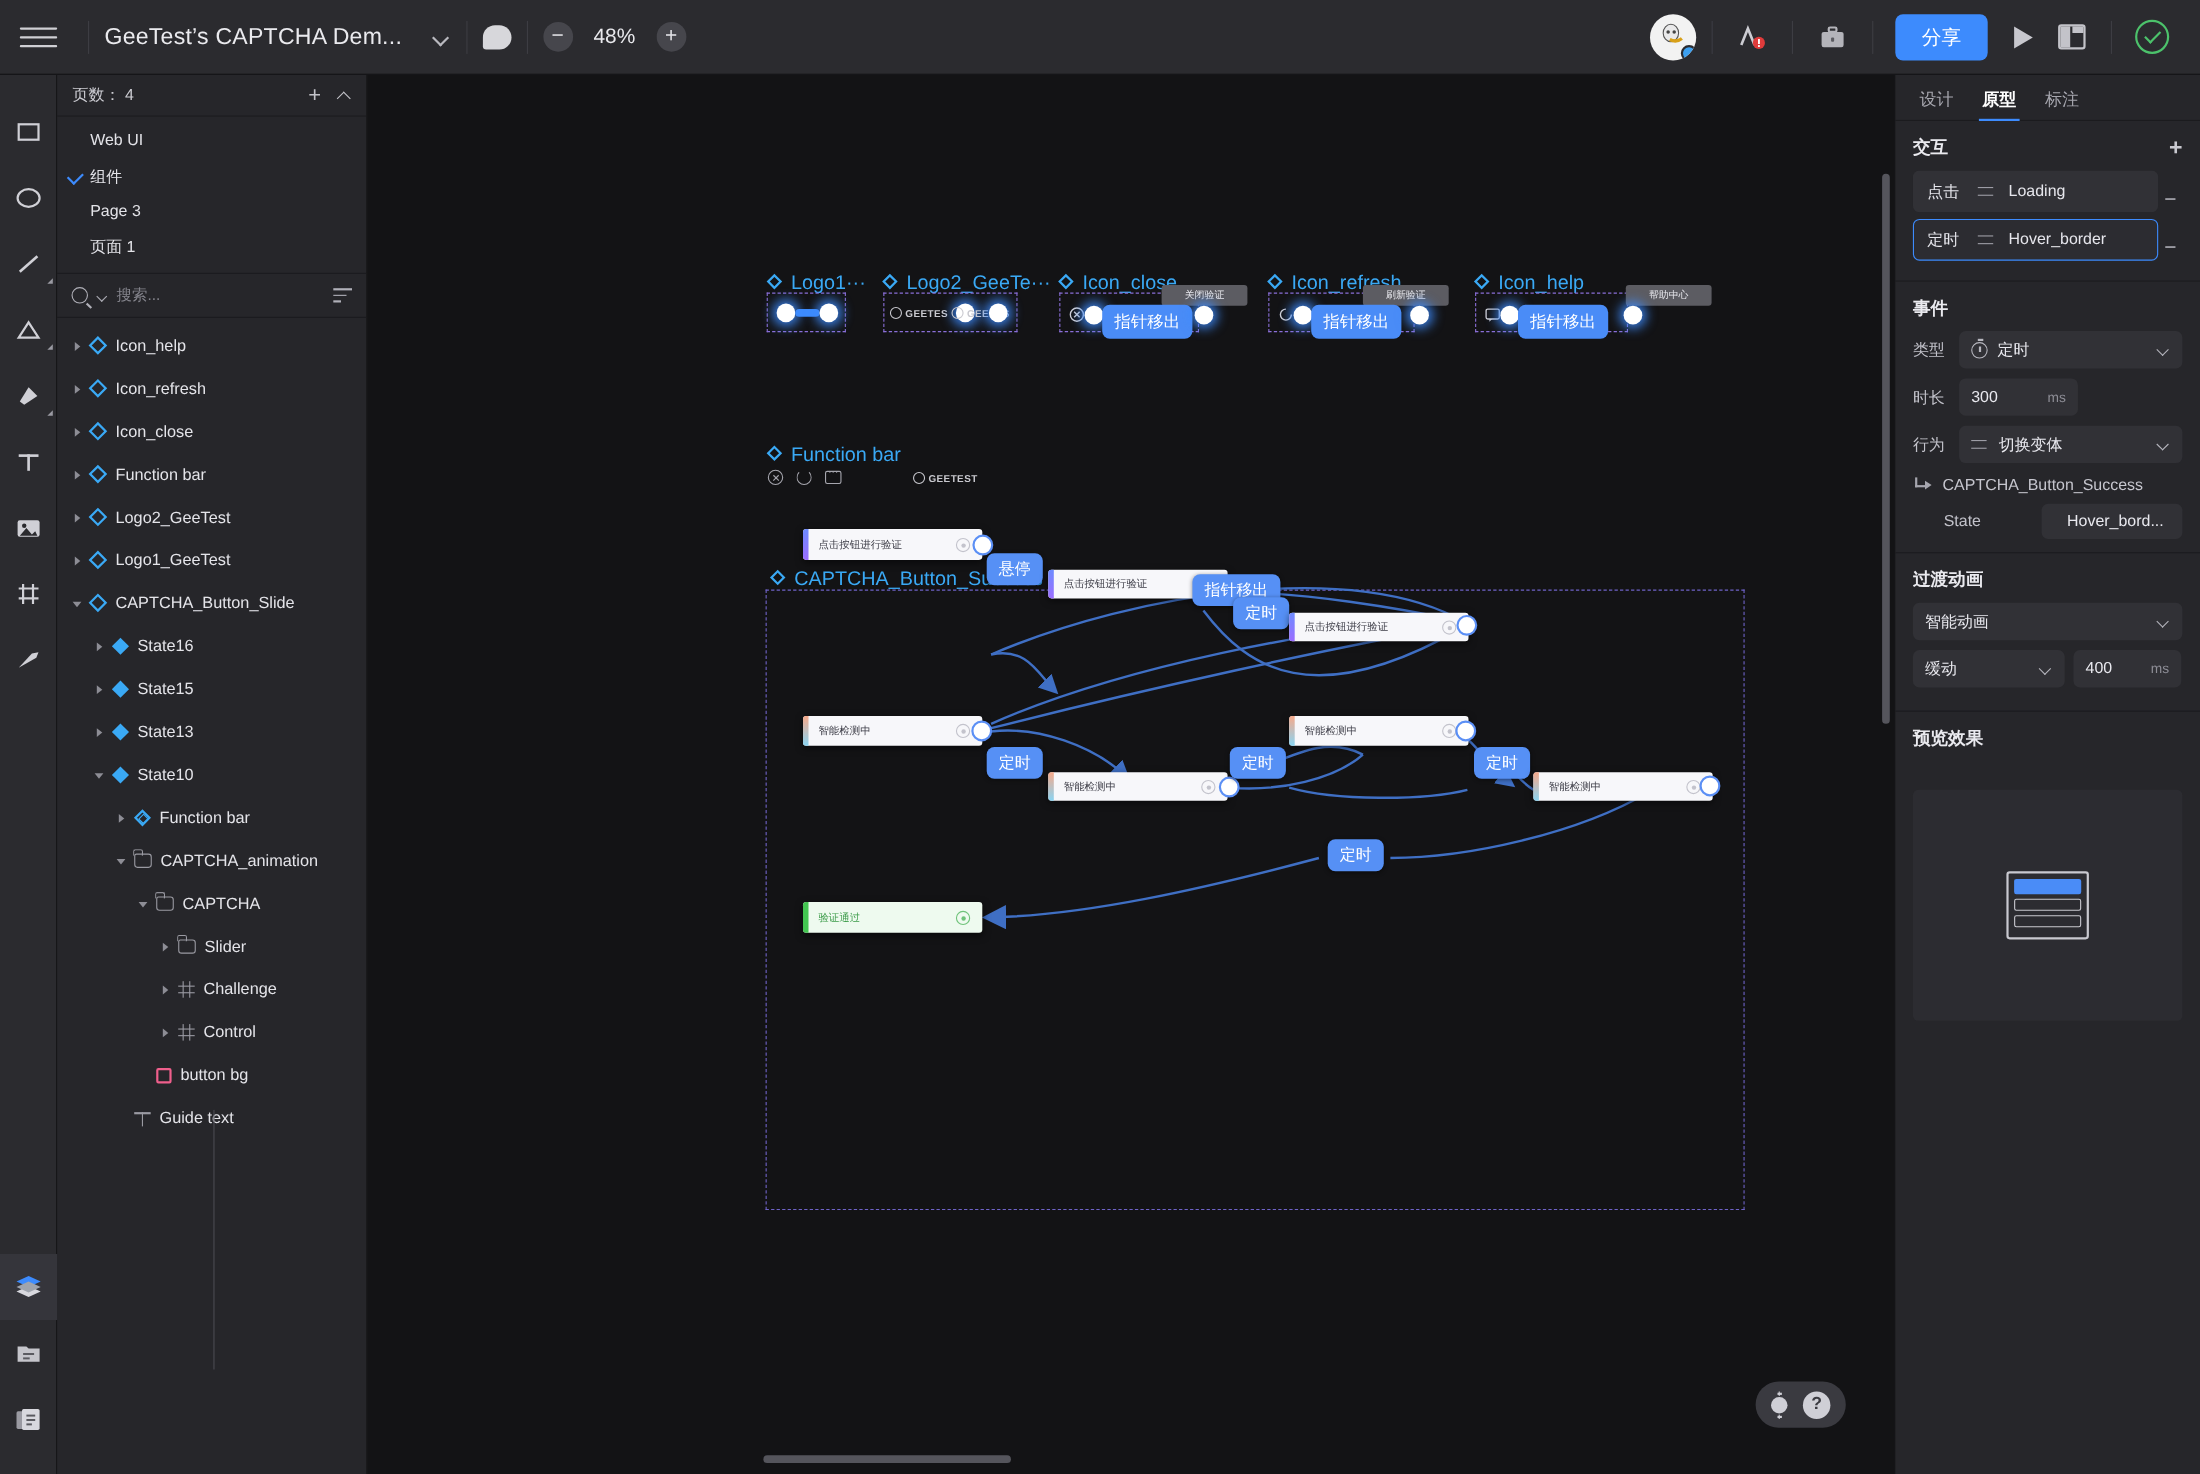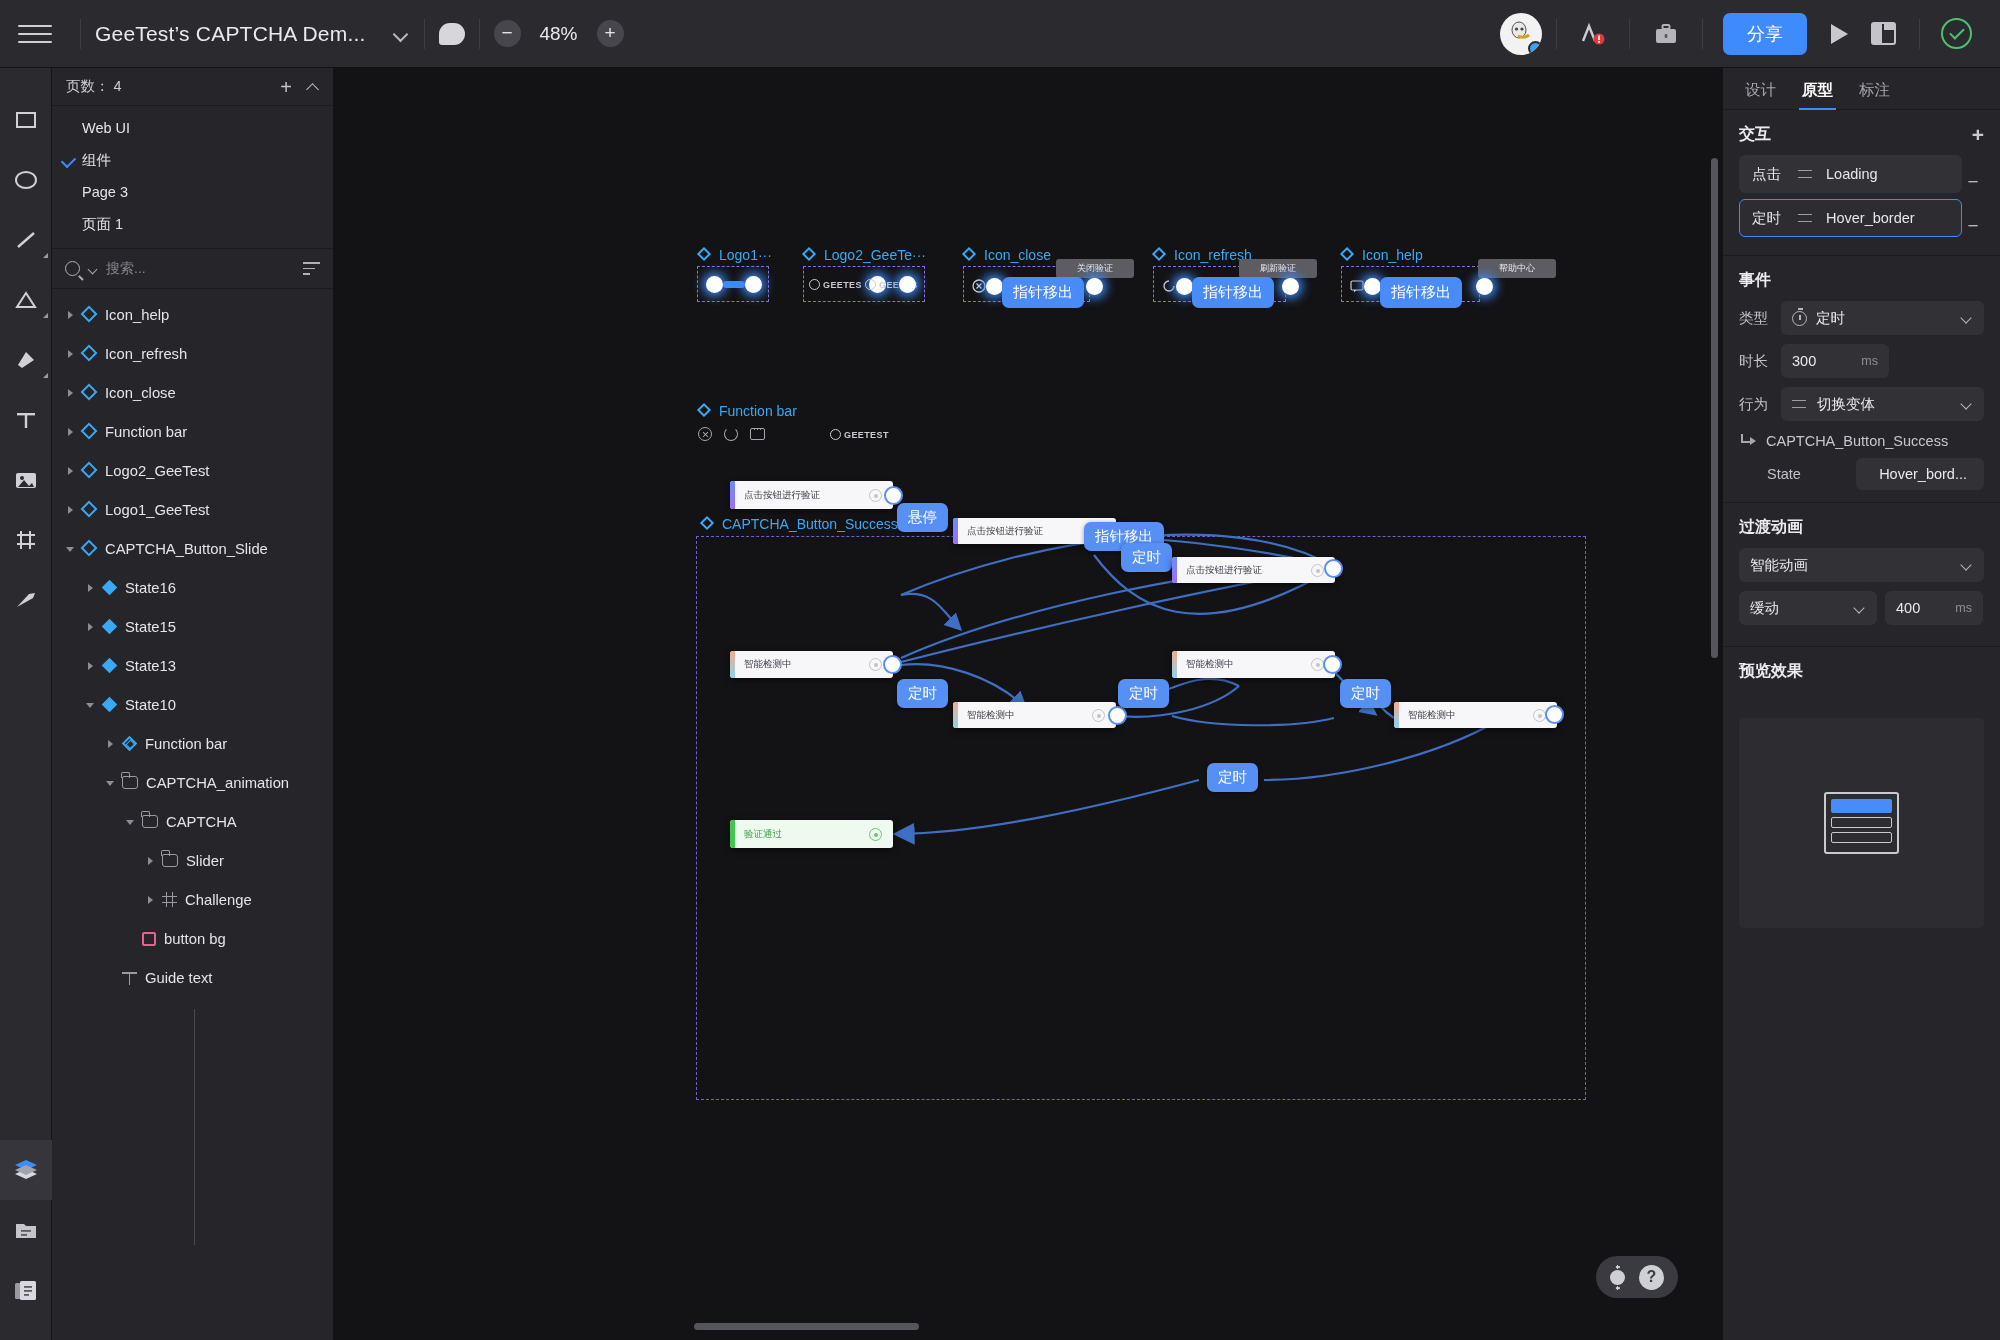--- a/index.html
+++ b/index.html
@@ -89,21 +89,21 @@
   .frame-ico::before{left:3.5px;top:0;width:1.6px;height:15px;box-shadow:6px 0 0 #9a9aa2;}
   .frame-ico::after{left:0;top:3.5px;width:15px;height:1.6px;box-shadow:0 6px 0 #9a9aa2;}
   .rect-ico { width:14px;min-width:14px;height:14px;margin:0 8px 0 4px;border:2px solid #ef5f8c; border-radius:2px;}
   .t-ico { width:15px;min-width:15px;height:15px;margin:0 8px 0 4px;position:relative;}
   .t-ico::before{content:"";position:absolute;left:0;top:2px;width:15px;height:1.8px;background:#9a9aa2;}
   .t-ico::after{content:"";position:absolute;left:6.6px;top:2px;width:1.8px;height:13px;background:#9a9aa2;}
   .treeline { position:absolute; width:1px; background:#4a4a51; }
 
   
   .canvas { flex:1; background:#131315; position:relative; overflow:hidden; }
-  .comp-label { position:absolute; color:#3aa9f5; font-size:14px; display:flex; align-items:center; gap:7px; white-space:nowrap; }
+  .comp-label { position:absolute; color:#3aa9f5; font-size:18px; display:flex; align-items:center; gap:7px; white-space:nowrap; }
   .comp-label .cd { width:13px;height:13px;position:relative;}
   .comp-label .cd i{position:absolute;left:0;top:0;width:10px;height:10px;border:2.4px solid #3aa9f5;transform:rotate(45deg);}
   .dashbox { position:absolute; border:1.4px dashed #8a6fd8; }
   .bigbox { position:absolute; border:1.4px dashed #6f63c8; }
   .slider-mini { position:absolute; height:26px; display:flex; align-items:center; }
   .knob { width:20px;height:20px;border-radius:50%;background:#fff;box-shadow:0 0 10px 4px rgba(61,139,253,.85); }
   .knob.sm{width:17px;height:17px;}
   .bar-blue { height:7px; background:#3d8bfd; border-radius:4px; }
   .btn-blue { background:#4a8cf7; color:#fff; border-radius:7px; font-size:15px; padding:6px 11px; white-space:nowrap; position:absolute; }
   .tip-grey { position:absolute; background:#5c5c62; color:#e9e9ee; font-size:9px; padding:3px 21px; border-radius:3px; white-space:nowrap; }
@@ -470,20 +470,25 @@
         <div class="layer" style="padding-left:92px">
           <span class="arrow r"></span>
             <span class="folder"></span>
           <span>Slider</span>
           </div>
         <div class="layer" style="padding-left:92px">
           <span class="arrow r"></span>
             <span class="frame-ico"></span>
           <span>Challenge</span>
           </div>
+        <div class="layer" style="padding-left:92px">
+          <span class="arrow r"></span>
+            <span class="frame-ico"></span>
+          <span>Control</span>
+          </div>
         <div class="layer" style="padding-left:72px">
           <span class="arrow"></span>
             <span class="rect-ico"></span>
           <span>button bg</span>
           </div>
         <div class="layer" style="padding-left:52px">
           <span class="arrow"></span>
             <span class="t-ico"></span>
           <span>Guide text</span>
           </div>

